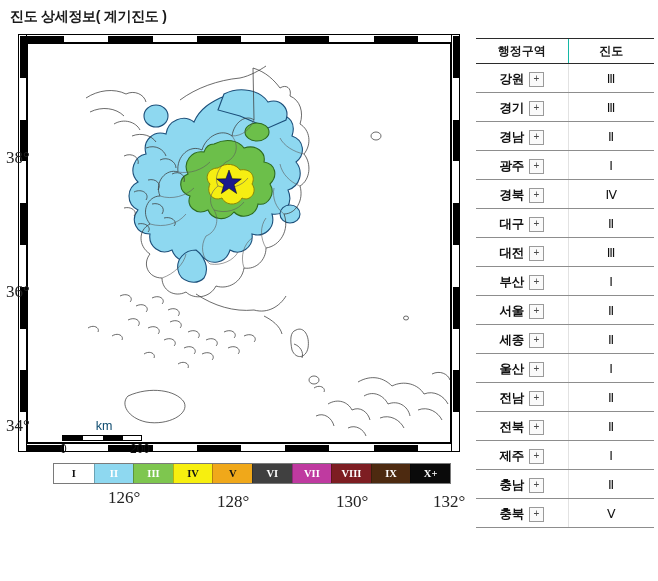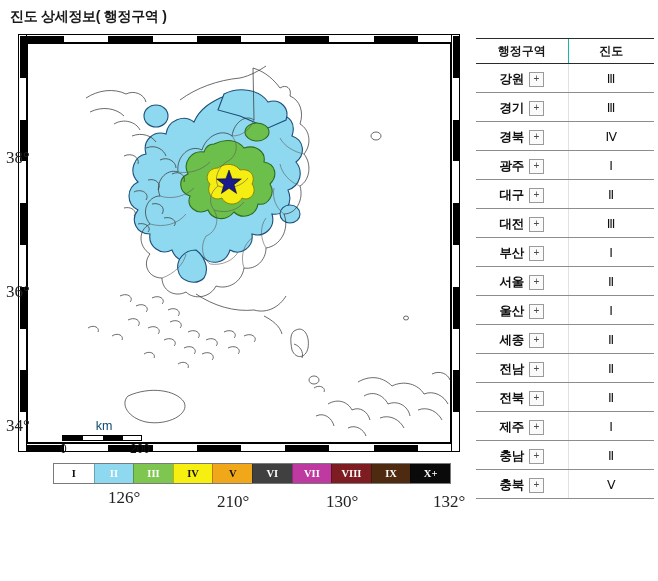--- a/index.html
+++ b/index.html
@@ -200,21 +200,21 @@
   .intensity-val {
     font-size: 12.5px;
     font-family: "Liberation Serif", serif;
     color: #111;
     letter-spacing: 0.2px;
   }
 </style>
 </head>
 <body>
 
-<div id="page-title">진도 상세정보( 행정구역 )</div>
+<div id="page-title">진도 상세정보( 계기진도 )</div>
 
 <div id="map-panel">
 
   <div class="frame-bar frame-top" id="frame-top">
       <i class="tick-h" style="left: 1px; width: 44.2px;"></i>
       <i class="tick-h" style="left: 89.4px; width: 44.2px;"></i>
       <i class="tick-h" style="left: 177.8px; width: 44.2px;"></i>
       <i class="tick-h" style="left: 266.2px; width: 44.2px;"></i>
       <i class="tick-h" style="left: 354.6px; width: 44.2px;"></i>
     </div>
@@ -391,22 +391,22 @@
       <span style="left:68px;">200</span>
     </div>
   </div>
 </div>
 
 <div class="axis-label lat-label" style="left:6px; top:100px;">38°</div>
 <div class="axis-label lat-label" style="left:6px; top:234px;">36°</div>
 <div class="axis-label lat-label" style="left:6px; top:368px;">34°</div>
 
 <div class="axis-label" style="left:108px; top:440px;text-align:right;">126°</div>
-<div class="axis-label" style="left:217px; top:444px;">210°</div>
-<div class="axis-label" style="left:326px; top:444px;">130°</div>
+<div class="axis-label" style="left:217px; top:444px;">128°</div>
+<div class="axis-label" style="left:336px; top:444px;">130°</div>
 <div class="axis-label" style="left:433px; top:444px;">132°</div>
 
 <div id="intensity-legend">
     <div class="legend-cell" style="background: rgb(255, 255, 255); color: rgb(17, 17, 17);">I</div>
     <div class="legend-cell" style="background: rgb(142, 216, 240); color: rgb(255, 255, 255); border-left: 1px solid rgba(0, 0, 0, 0.25);">II</div>
     <div class="legend-cell" style="background: rgb(126, 198, 79); color: rgb(255, 255, 255); border-left: 1px solid rgba(0, 0, 0, 0.25);">III</div>
     <div class="legend-cell" style="background: rgb(247, 239, 15); color: rgb(17, 17, 17); border-left: 1px solid rgba(0, 0, 0, 0.25);">IV</div>
     <div class="legend-cell" style="background: rgb(240, 168, 26); color: rgb(17, 17, 17); border-left: 1px solid rgba(0, 0, 0, 0.25);">V</div>
     <div class="legend-cell" style="background: #404040; color: rgb(255, 255, 255); border-left: 1px solid rgba(0, 0, 0, 0.25);">VI</div>
     <div class="legend-cell" style="background: rgb(191, 58, 160); color: rgb(255, 255, 255); border-left: 1px solid rgba(0, 0, 0, 0.25);">VII</div>
@@ -432,73 +432,80 @@
       </tr>
       <tr class="tbl-row">
         <td class="col-region"><span class="region-cellwrap">
             <span class="region-name">경기</span>
             <span class="expand-btn">+</span>
           </span></td>
         <td class="col-intensity"><span class="intensity-val">Ⅲ</span></td>
       </tr>
       <tr class="tbl-row">
         <td class="col-region"><span class="region-cellwrap">
+            <span class="region-name">경남</span>
+            <span class="expand-btn">+</span>
+          </span></td>
+        <td class="col-intensity"><span class="intensity-val">Ⅱ</span></td>
+      </tr>
+      <tr class="tbl-row">
+        <td class="col-region"><span class="region-cellwrap">
+            <span class="region-name">광주</span>
+            <span class="expand-btn">+</span>
+          </span></td>
+        <td class="col-intensity"><span class="intensity-val">Ⅰ</span></td>
+      </tr>
+      <tr class="tbl-row">
+        <td class="col-region"><span class="region-cellwrap">
             <span class="region-name">경북</span>
             <span class="expand-btn">+</span>
           </span></td>
         <td class="col-intensity"><span class="intensity-val">Ⅳ</span></td>
       </tr>
       <tr class="tbl-row">
         <td class="col-region"><span class="region-cellwrap">
-            <span class="region-name">광주</span>
+            <span class="region-name">대구</span>
+            <span class="expand-btn">+</span>
+          </span></td>
+        <td class="col-intensity"><span class="intensity-val">Ⅱ</span></td>
+      </tr>
+      <tr class="tbl-row">
+        <td class="col-region"><span class="region-cellwrap">
+            <span class="region-name">대전</span>
+            <span class="expand-btn">+</span>
+          </span></td>
+        <td class="col-intensity"><span class="intensity-val">Ⅲ</span></td>
+      </tr>
+      <tr class="tbl-row">
+        <td class="col-region"><span class="region-cellwrap">
+            <span class="region-name">부산</span>
             <span class="expand-btn">+</span>
           </span></td>
         <td class="col-intensity"><span class="intensity-val">Ⅰ</span></td>
       </tr>
       <tr class="tbl-row">
         <td class="col-region"><span class="region-cellwrap">
-            <span class="region-name">대구</span>
-            <span class="expand-btn">+</span>
-          </span></td>
-        <td class="col-intensity"><span class="intensity-val">Ⅱ</span></td>
-      </tr>
-      <tr class="tbl-row">
-        <td class="col-region"><span class="region-cellwrap">
-            <span class="region-name">대전</span>
-            <span class="expand-btn">+</span>
-          </span></td>
-        <td class="col-intensity"><span class="intensity-val">Ⅲ</span></td>
-      </tr>
-      <tr class="tbl-row">
-        <td class="col-region"><span class="region-cellwrap">
-            <span class="region-name">부산</span>
+            <span class="region-name">서울</span>
+            <span class="expand-btn">+</span>
+          </span></td>
+        <td class="col-intensity"><span class="intensity-val">Ⅱ</span></td>
+      </tr>
+      <tr class="tbl-row">
+        <td class="col-region"><span class="region-cellwrap">
+            <span class="region-name">세종</span>
+            <span class="expand-btn">+</span>
+          </span></td>
+        <td class="col-intensity"><span class="intensity-val">Ⅱ</span></td>
+      </tr>
+      <tr class="tbl-row">
+        <td class="col-region"><span class="region-cellwrap">
+            <span class="region-name">울산</span>
             <span class="expand-btn">+</span>
           </span></td>
         <td class="col-intensity"><span class="intensity-val">Ⅰ</span></td>
-      </tr>
-      <tr class="tbl-row">
-        <td class="col-region"><span class="region-cellwrap">
-            <span class="region-name">서울</span>
-            <span class="expand-btn">+</span>
-          </span></td>
-        <td class="col-intensity"><span class="intensity-val">Ⅱ</span></td>
-      </tr>
-      <tr class="tbl-row">
-        <td class="col-region"><span class="region-cellwrap">
-            <span class="region-name">울산</span>
-            <span class="expand-btn">+</span>
-          </span></td>
-        <td class="col-intensity"><span class="intensity-val">Ⅰ</span></td>
-      </tr>
-      <tr class="tbl-row">
-        <td class="col-region"><span class="region-cellwrap">
-            <span class="region-name">세종</span>
-            <span class="expand-btn">+</span>
-          </span></td>
-        <td class="col-intensity"><span class="intensity-val">Ⅱ</span></td>
       </tr>
       <tr class="tbl-row">
         <td class="col-region"><span class="region-cellwrap">
             <span class="region-name">전남</span>
             <span class="expand-btn">+</span>
           </span></td>
         <td class="col-intensity"><span class="intensity-val">Ⅱ</span></td>
       </tr>
       <tr class="tbl-row">
         <td class="col-region"><span class="region-cellwrap">

